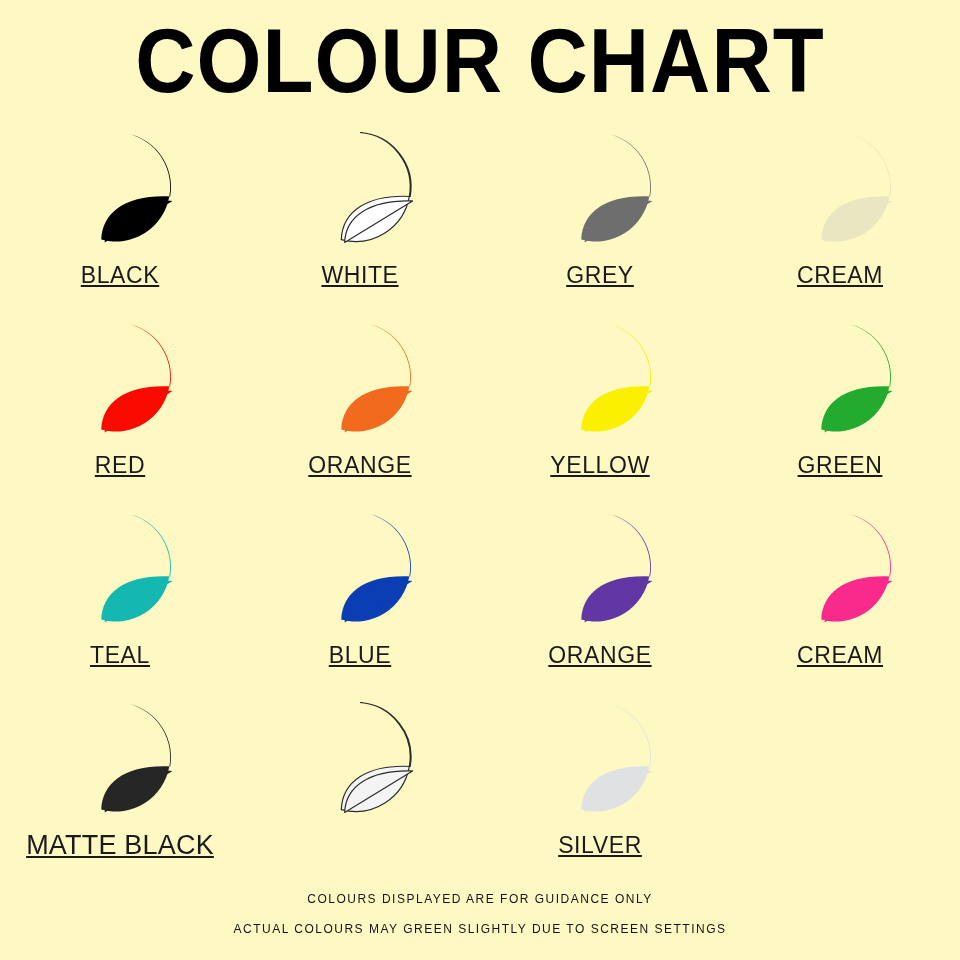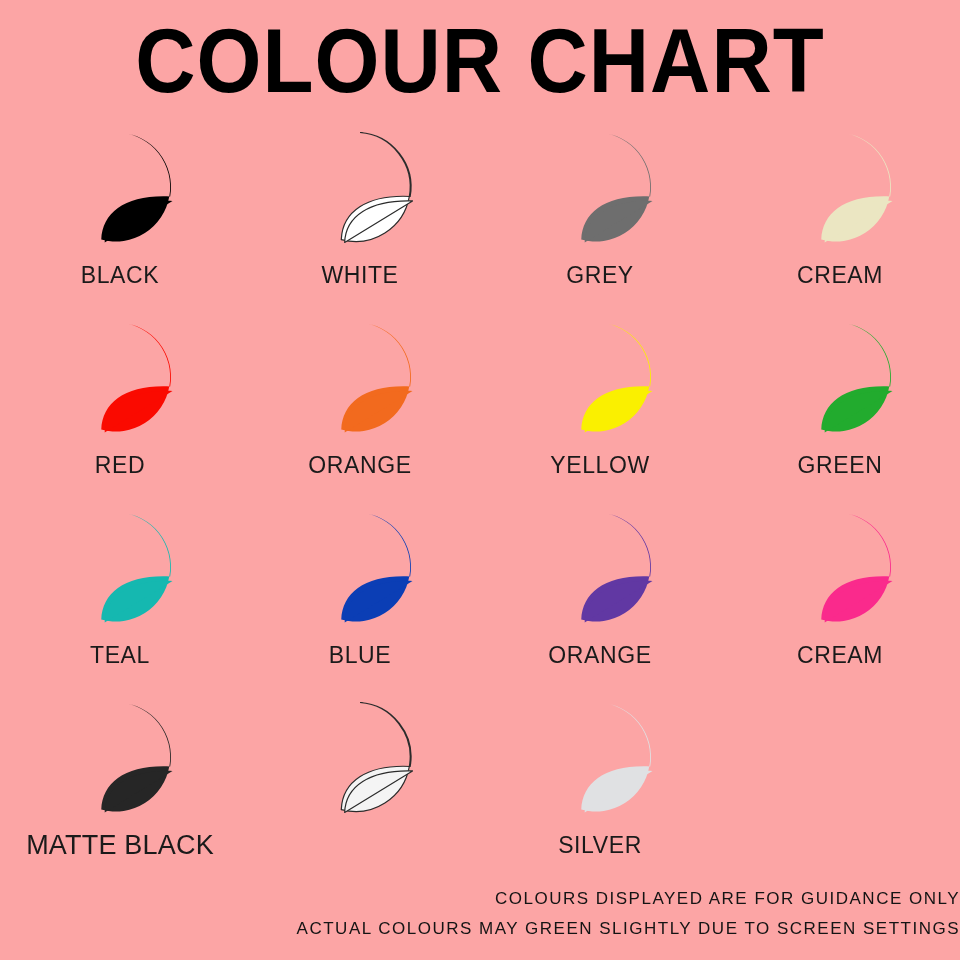--- a/index.html
+++ b/index.html
@@ -11,21 +11,21 @@
     width: 960px;
     height: 960px;
     font-family: "Liberation Sans", sans-serif;
     color: #111111;
     overflow: hidden;
   }
   #page {
     position: relative;
     width: 960px;
     height: 960px;
-    background: #fca5a5;
+    background: #fef9c3;
     box-sizing: border-box;
   }
 
   
   #title {
     position: absolute;
     top: 18px;
     left: 0;
     width: 960px;
     text-align: center;
@@ -68,39 +68,39 @@
 
   .label {
     margin-top: 6px;
     font-family: "Liberation Sans", sans-serif;
     font-size: 23px;
     line-height: 26px;
     letter-spacing: 0.6px;
     color: #1a1a1a;
     text-align: center;
     white-space: nowrap;
+    text-decoration: underline;
   }
   .label.small { font-size: 27px; letter-spacing: 0.2px; }
 
   
   #footer {
     position: absolute;
     left: 0;
     top: 884px;
     width: 960px;
     text-align: center;
   }
   .foot-line {
     font-family: "Liberation Sans", sans-serif;
-    font-size: 17px;
+    font-size: 12px;
     line-height: 30px;
     letter-spacing: 1.5px;
     color: #141414;
     white-space: nowrap;
-    text-align: right;
   }
 </style>
 </head>
 <body>
 
 <div id="page">
 
   <div id="title">COLOUR CHART</div>
 
   <div id="grid">

